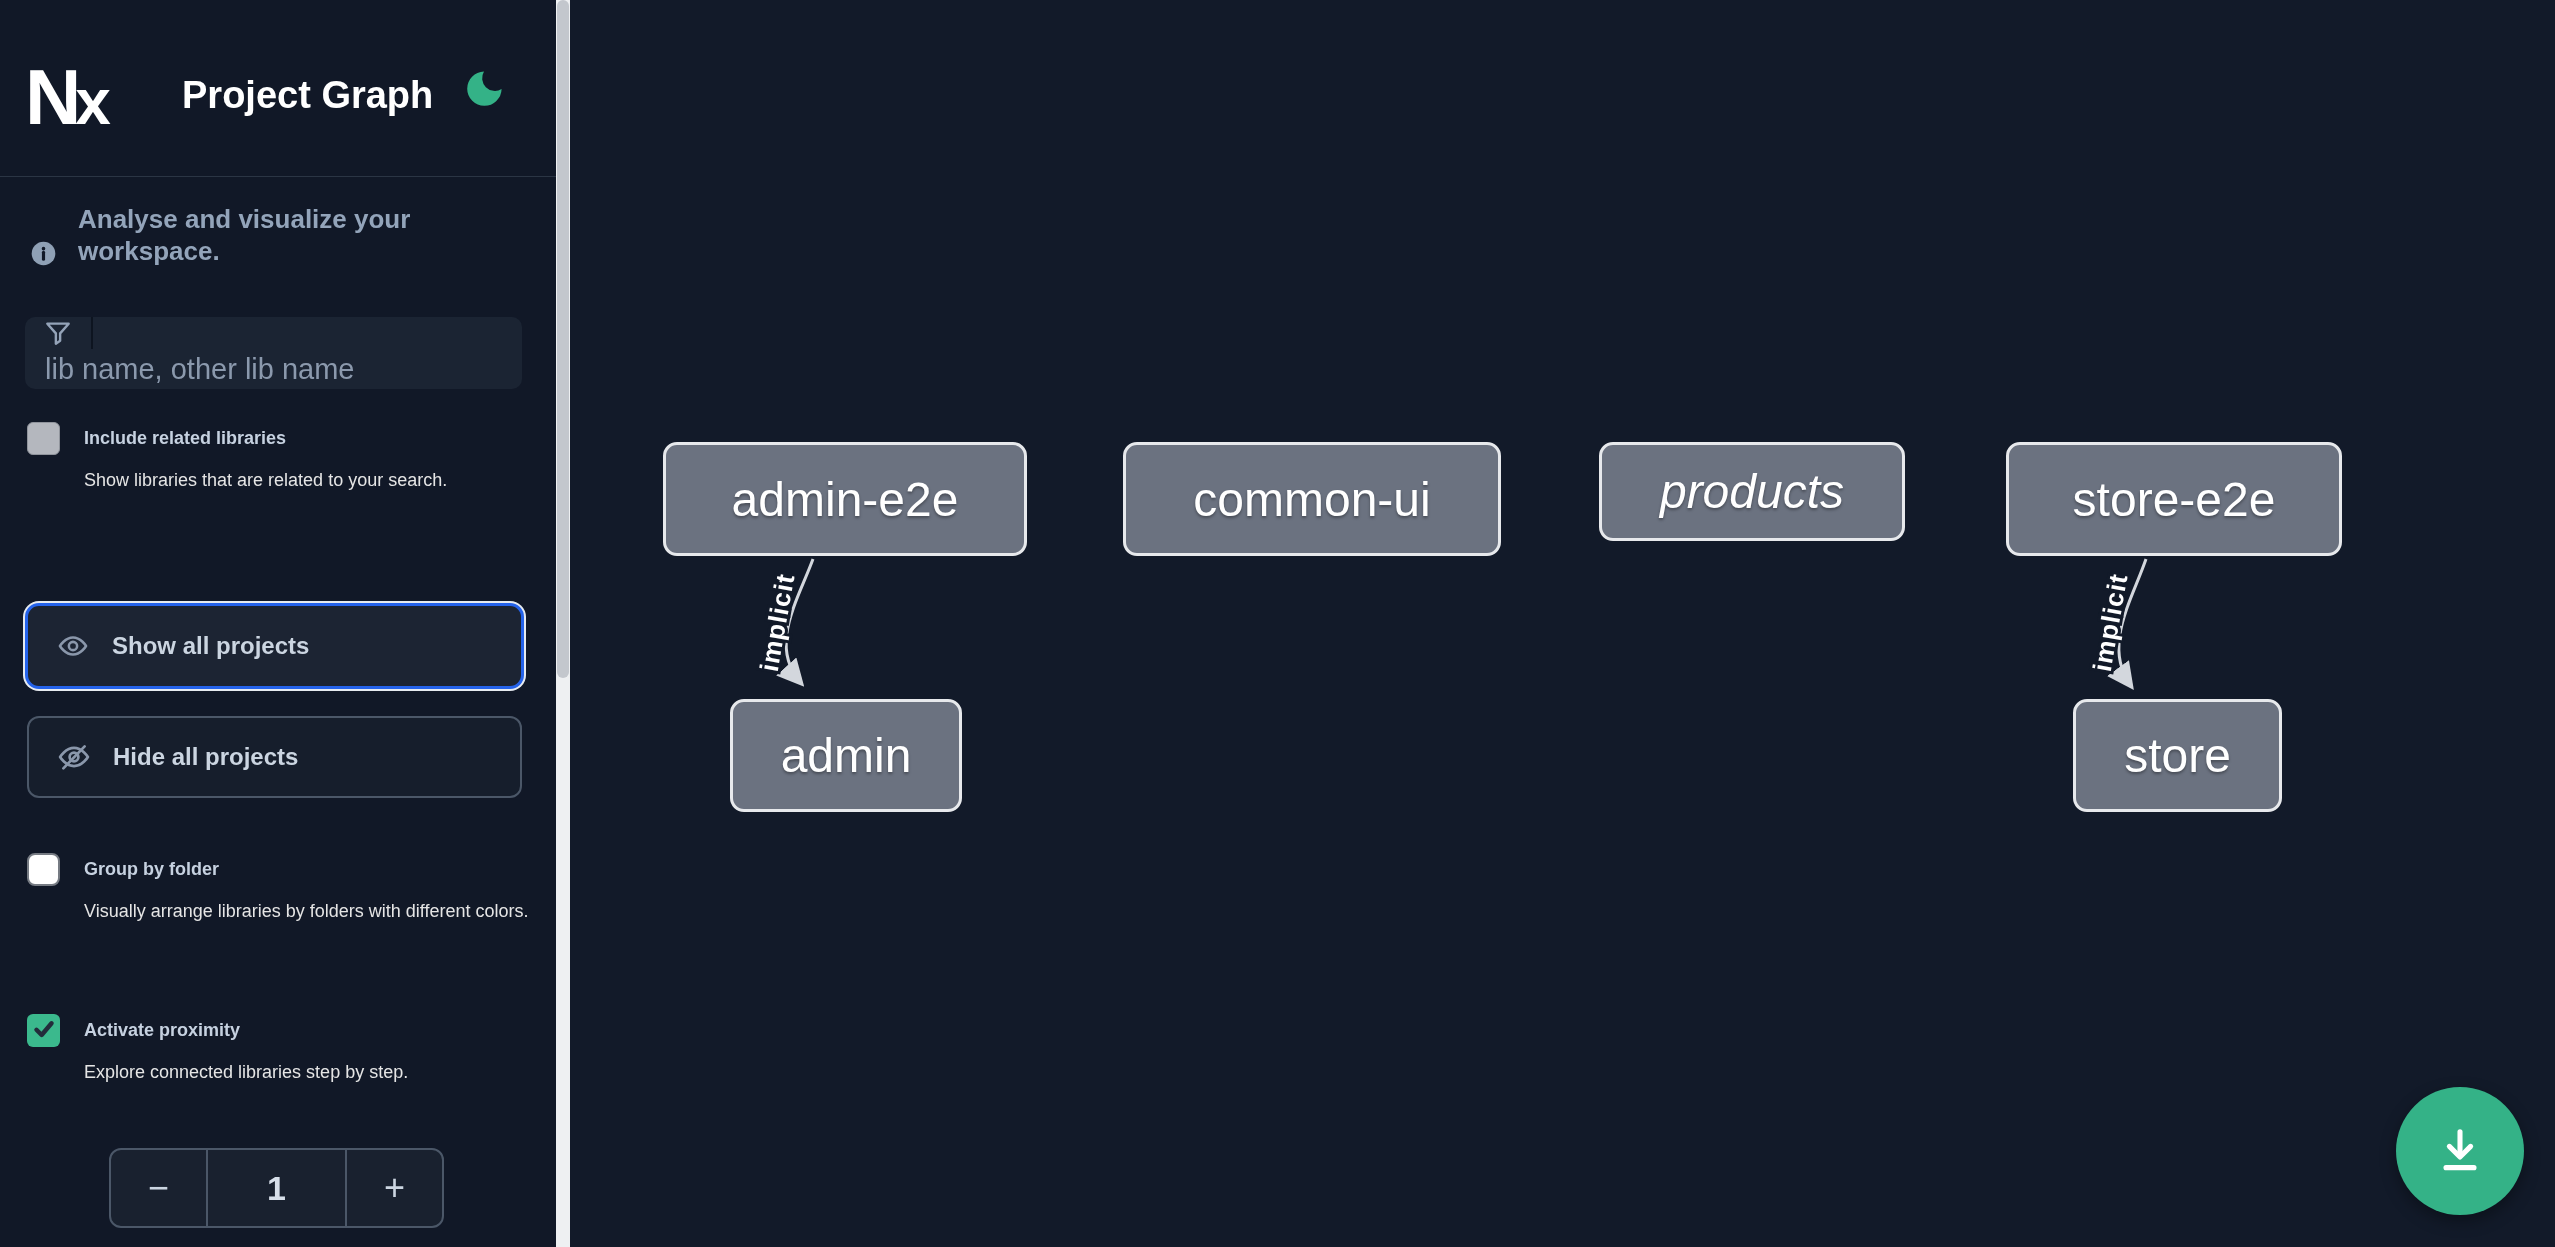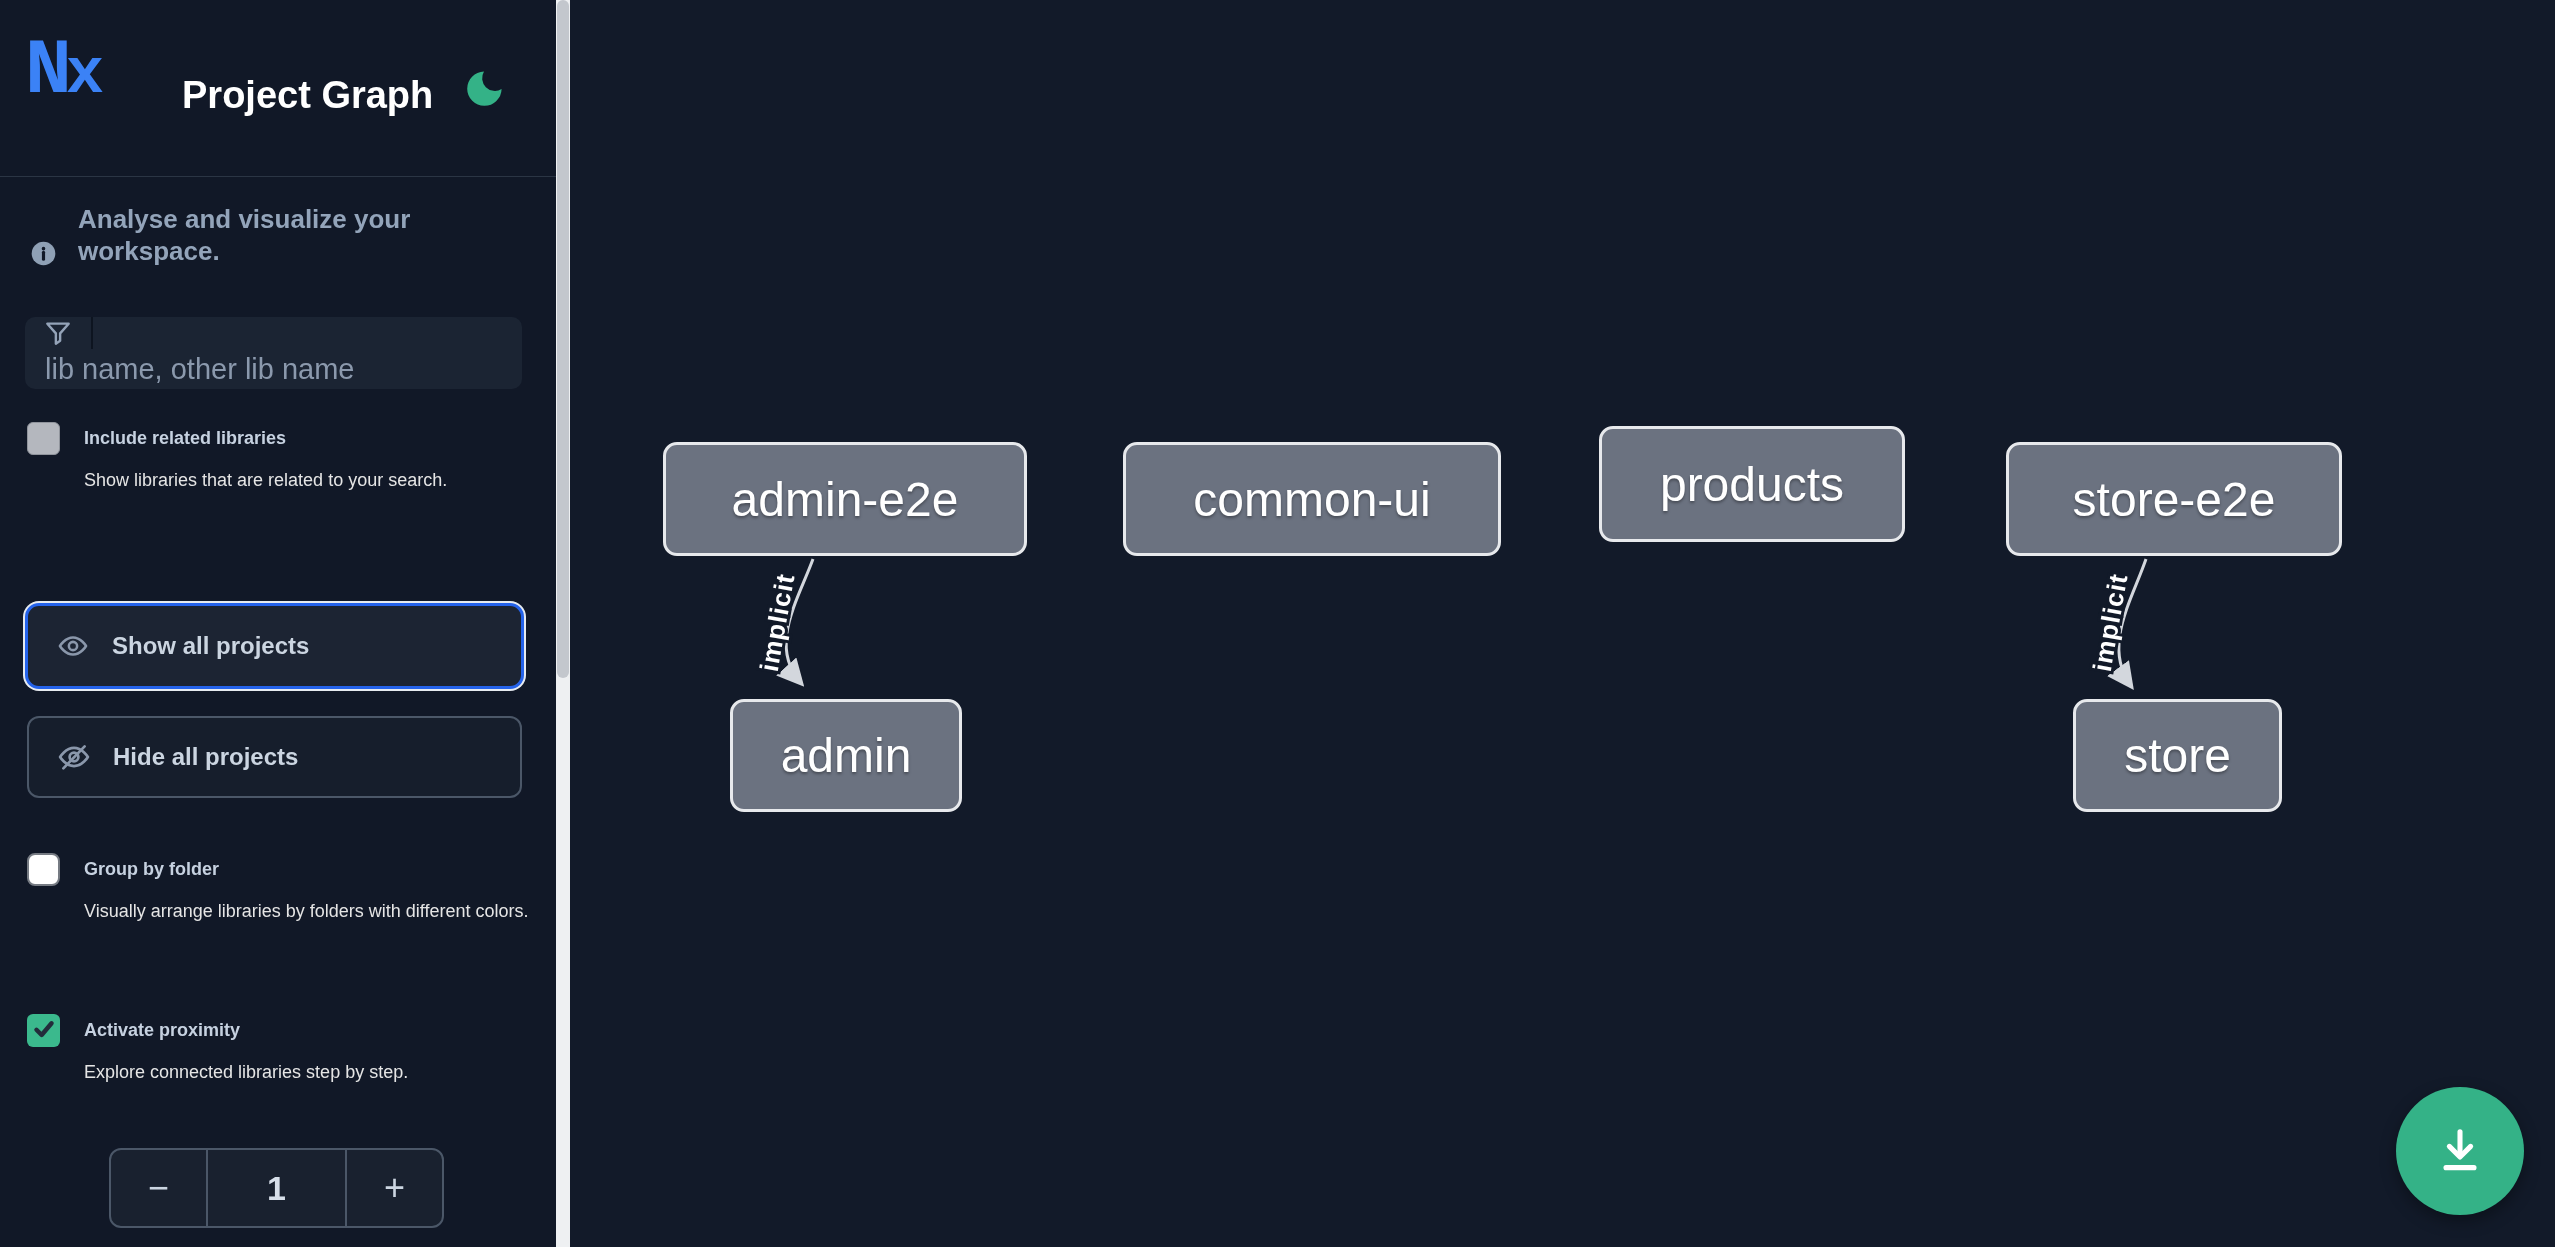--- a/index.html
+++ b/index.html
@@ -12,24 +12,23 @@
   
   .sidebar {
     position:absolute; left:0; top:0; width:570px; height:1247px;
     background:#111827;
   }
   .side-header {
     position:absolute; left:0; top:0; width:556px; height:177px;
     border-bottom:1px solid #2b3544;
   }
   .logo {
-    position:absolute; left:25px; top:26px; width:120px; height:90px;
-    color:#3b82f6; font-weight:800; font-size:78px; letter-spacing:-6px;
+    position:absolute; left:25px; top:52px; width:120px; height:90px;
+    color:#ffffff; font-weight:800; font-size:78px; letter-spacing:-6px;
     line-height:90px;
-    font-family:Liberation Mono, monospace;
   }
   .logo .x { font-size:64px; }
   .page-title {
     position:absolute; left:182px; top:74px;
     color:#ffffff; font-size:38px; font-weight:700; white-space:nowrap;
   }
   .theme-toggle {
     position:absolute; left:458px; top:64px; width:52px; height:52px;
     background:transparent; border:none; cursor:pointer; padding:0;
   }
@@ -96,21 +95,21 @@
   .canvas { position:absolute; left:570px; top:0; width:1985px; height:1247px; background:#121a29; }
   .edges { position:absolute; left:0; top:0; }
   .node {
     position:absolute; display:flex; align-items:center; justify-content:center;
     background:#6b7280; border:3px solid #e7e9ec; border-radius:14px;
     color:#ffffff; font-size:48px; cursor:pointer; white-space:nowrap;
     text-shadow:0 2px 3px rgba(0,0,0,.35);
   }
   .n-admin-e2e { left:93px;  top:442px; width:364px; height:114px; }
   .n-common-ui { left:553px; top:442px; width:378px; height:114px; }
-  .n-products  { left:1029px;top:426px; width:306px; height:116px; }
+  .n-products  { left:1029px;top:442px; width:306px; height:99px;font-style:italic; }
   .n-store-e2e { left:1436px;top:442px; width:336px; height:114px; }
   .n-admin     { left:160px; top:699px; width:232px; height:113px; }
   .n-store     { left:1503px;top:699px; width:209px; height:113px; }
   .edge-label {
     fill:#ffffff; font-size:26px; font-weight:700; letter-spacing:1px;
     stroke:#121a29; stroke-width:6px; paint-order:stroke;
     font-family:"Liberation Sans", sans-serif;
   }
   
   .fab {

